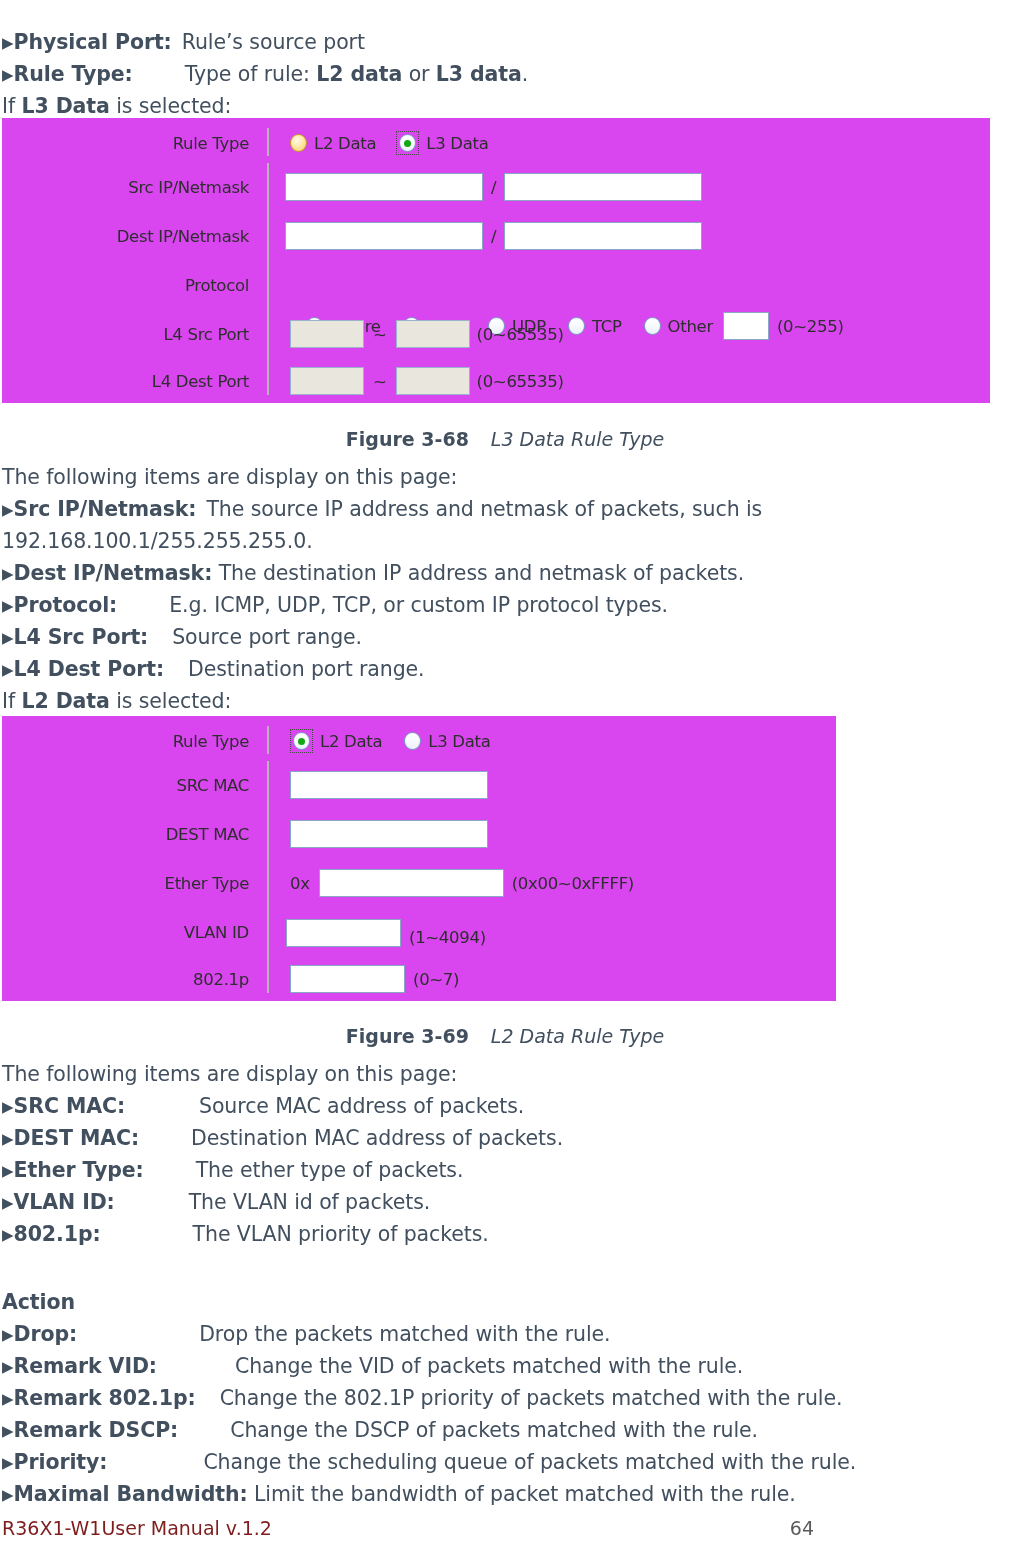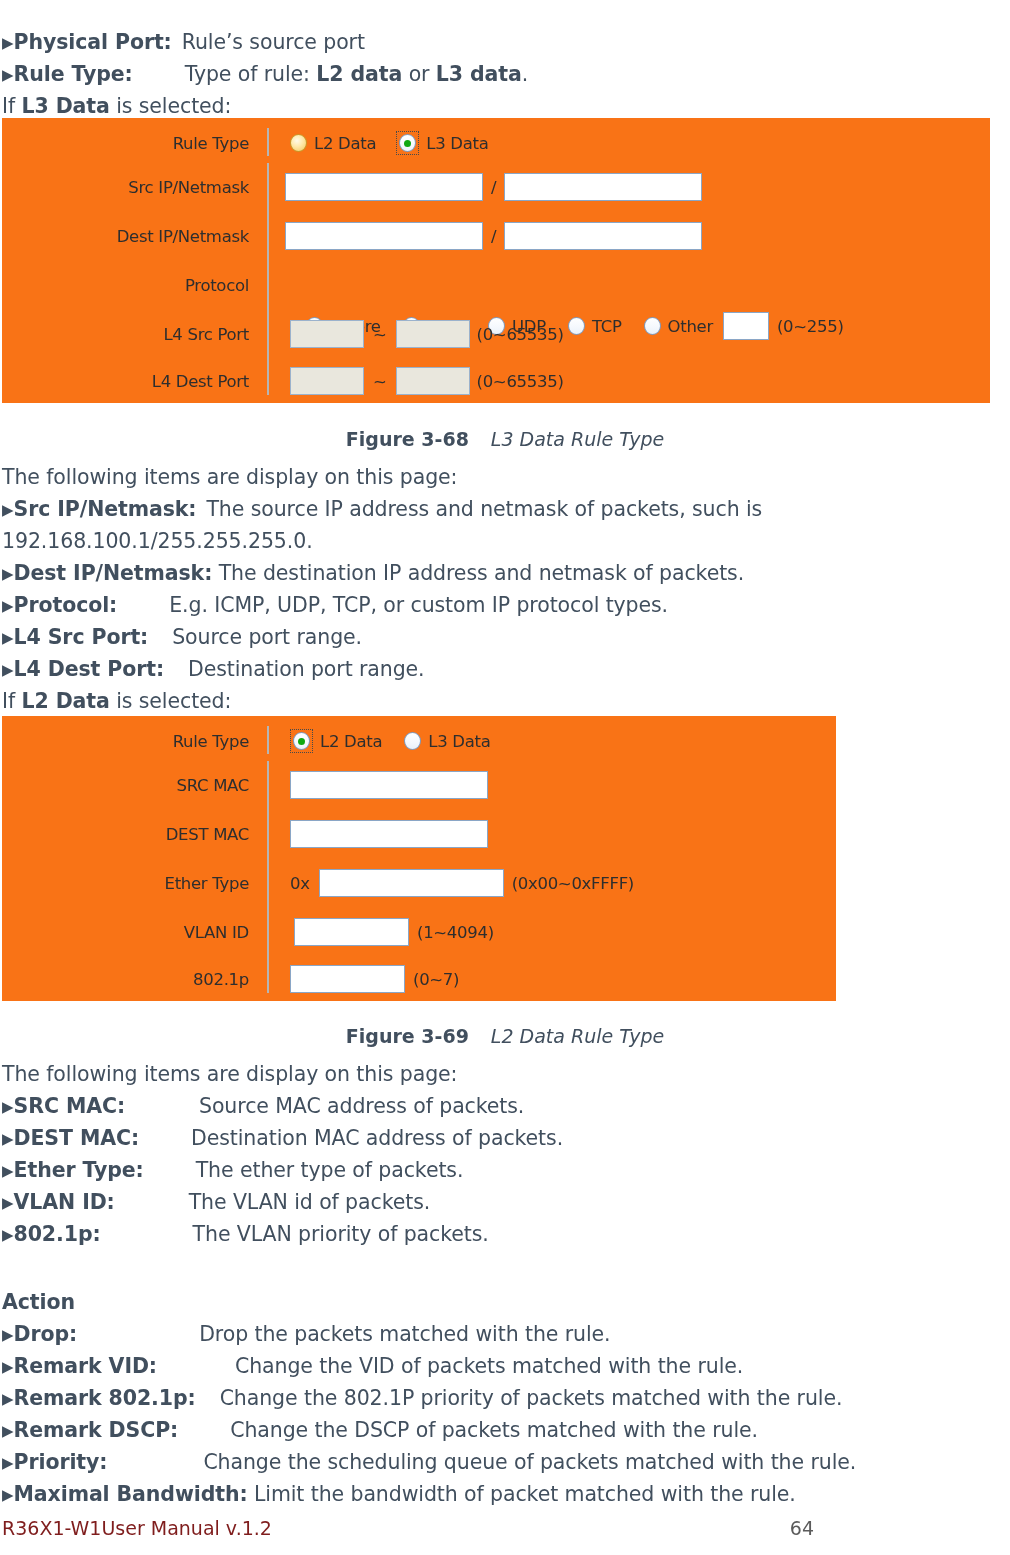--- a/index.html
+++ b/index.html
@@ -39,21 +39,21 @@
     letter-spacing: 0;
   }
   .gap-sm { display: inline-block; width: 10px; }
   .gap-md { display: inline-block; width: 24px; }
   .gap-lg { display: inline-block; width: 52px; }
   .gap-xl { display: inline-block; width: 74px; }
 
   
   .formpanel {
     position: absolute;
-    background: #f97316;
+    background: #d946ef;
     box-sizing: border-box;
   }
   .frow {
     position: absolute;
     display: flex;
     align-items: center;
     height: 30px;
   }
   .flabel {
     font-family: "DejaVu Sans", sans-serif;
@@ -333,21 +333,21 @@
     </div>
     <div class="frow" style="left:288px; top:152px;">
       <span class="ftext" style="margin-right:9px;">0x</span>
       <span class="tbox" style="width:185px;"></span>
       <span class="ftext" style="margin-left:8px;">(0x00~0xFFFF)</span>
     </div>
 
     <div class="frow" style="left:0px; top:201px; width:265px; justify-content:flex-end;">
       <span class="flabel" style="padding-right:18px;">VLAN ID</span>
     </div>
-    <div class="frow" style="left:292px; top:201px;">
+    <div class="frow" style="left:284px; top:201px;align-items:flex-end;">
       <span class="tbox" style="width:115px;"></span>
       <span class="ftext" style="margin-left:8px;">(1~4094)</span>
     </div>
 
     <div class="frow" style="left:0px; top:248px; width:265px; justify-content:flex-end;">
       <span class="flabel" style="padding-right:18px;">802.1p</span>
     </div>
     <div class="frow" style="left:288px; top:248px;">
       <span class="tbox" style="width:115px;"></span>
       <span class="ftext" style="margin-left:8px;">(0~7)</span>

